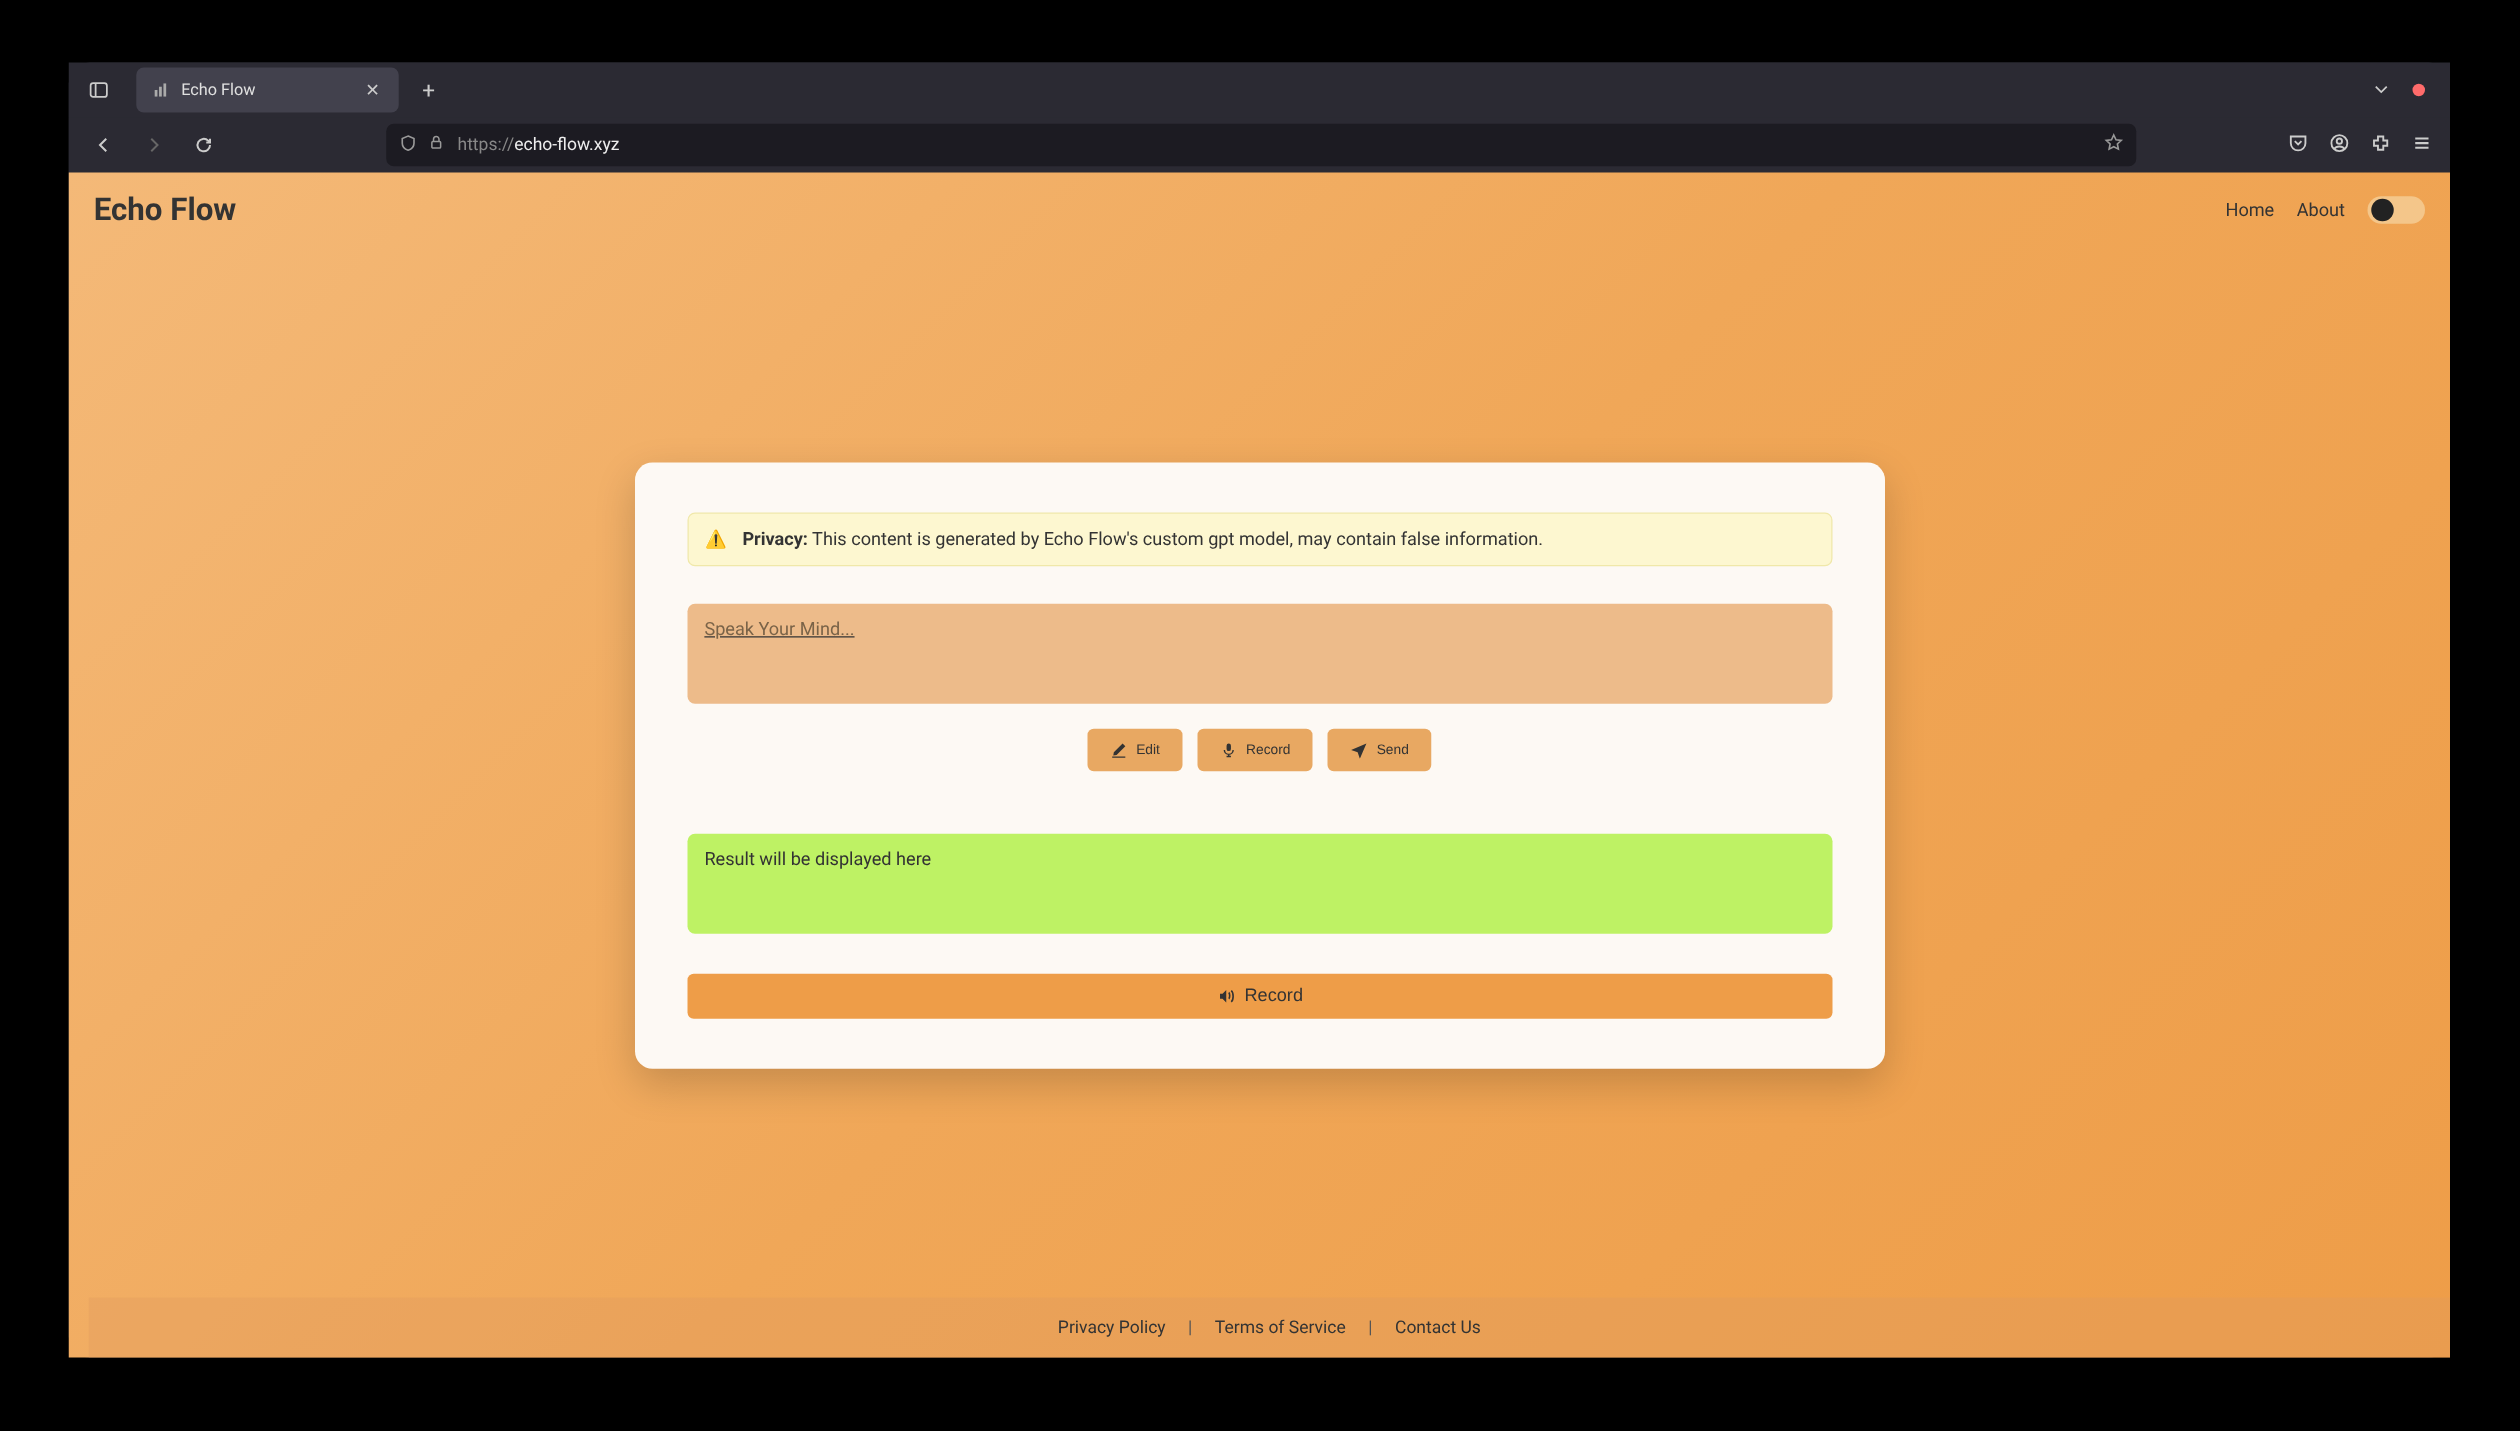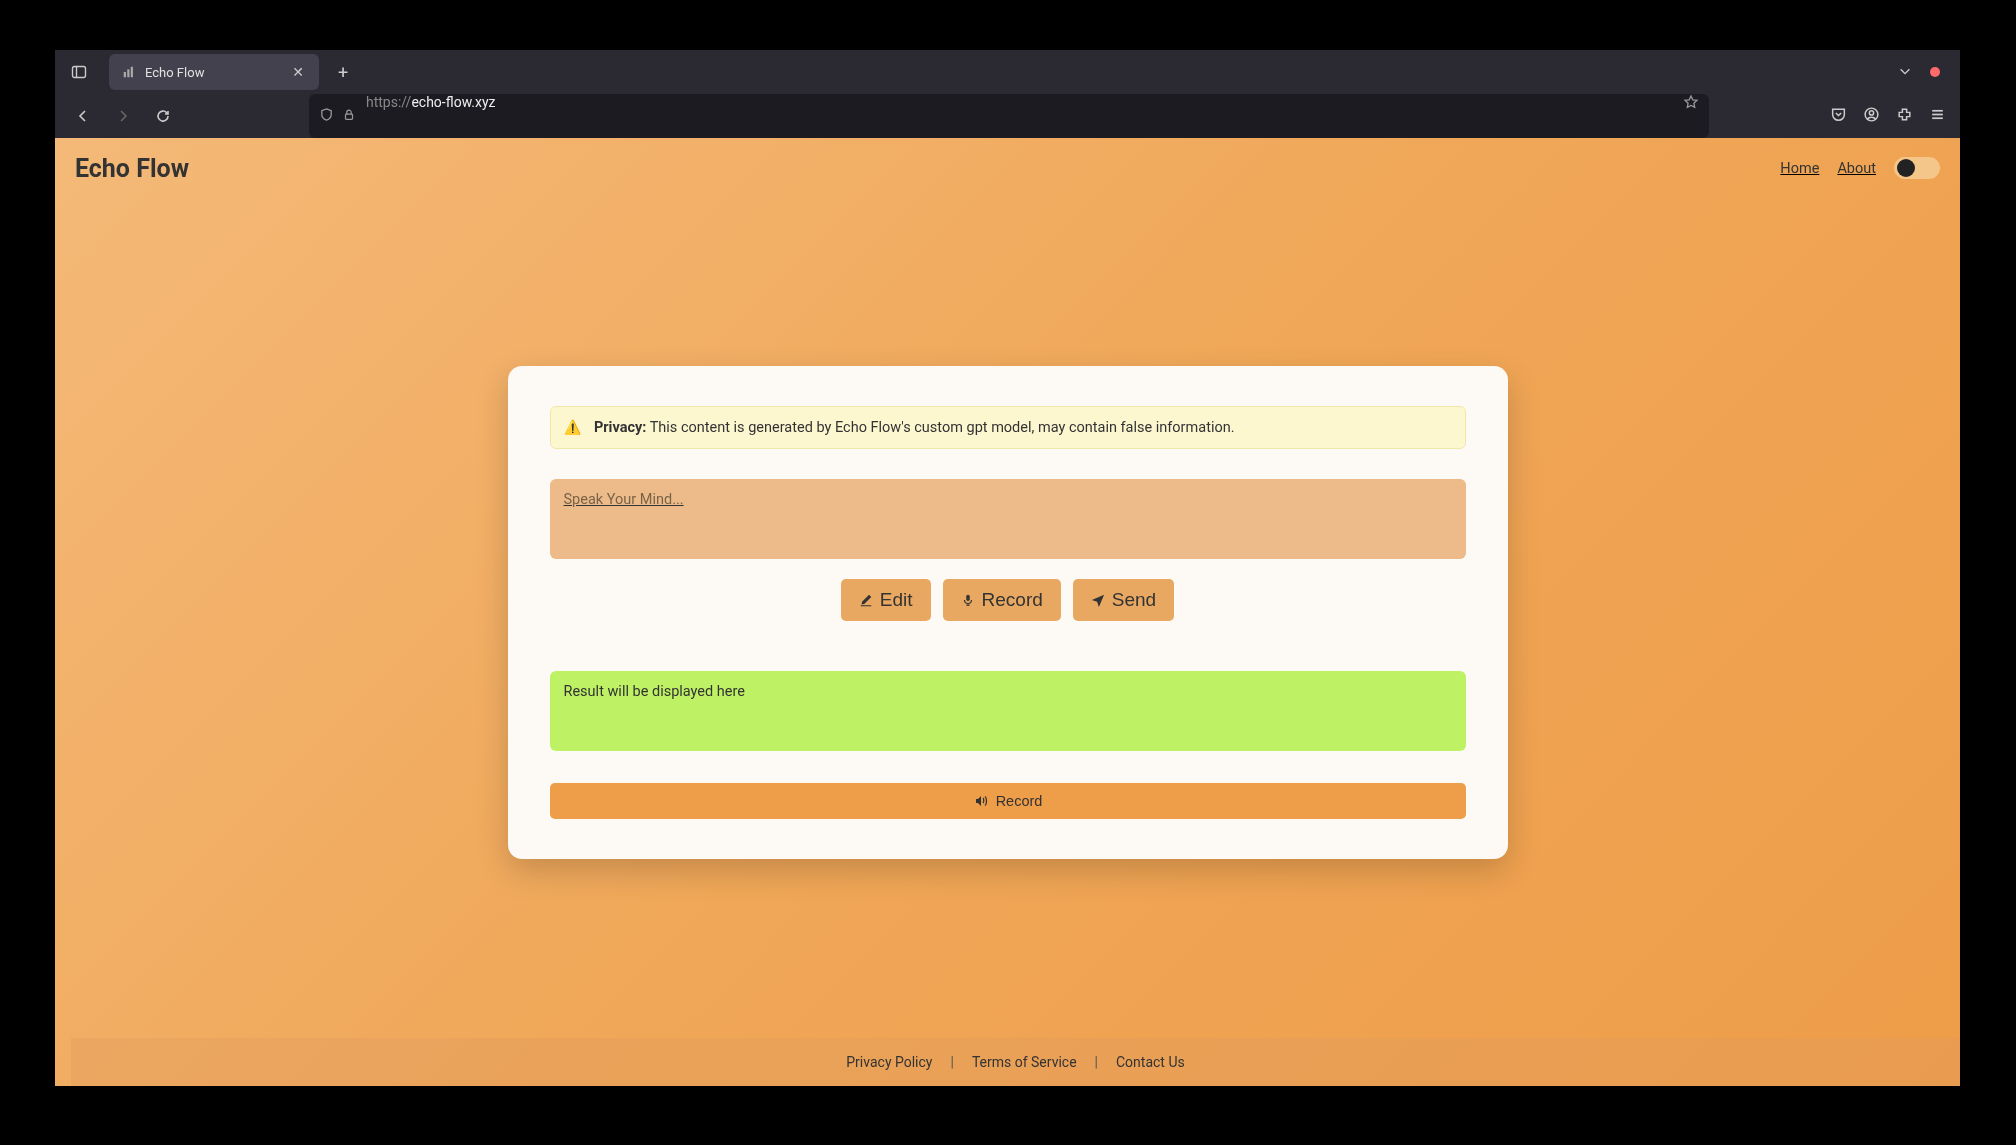--- a/index.html
+++ b/index.html
@@ -110,24 +110,25 @@
   height: 28px;
   display: flex;
   align-items: center;
   justify-content: center;
   color: #ccc;
   cursor: pointer;
 }
 .nav-btn.disabled { color: #666; }
 .url-bar {
   flex: 0 0 1400px;
-  height: 44px;
+  height: 34px;
   background: #1c1b22;
   border-radius: 6px;
   display: flex;
+  align-items: center;
   padding: 0 10px;
   gap: 10px;
   color: #ccc;
   font-size: 14px;
   margin-left: 120px;
 }
 .url-icons {
   display: flex;
   align-items: center;
   gap: 8px;
@@ -163,21 +164,20 @@
 .app-logo {
   font-size: 25px;
   font-weight: 700;
   color: #333;
 }
 .app-nav {
   margin-left: auto;
   display: flex;
   align-items: center;
   gap: 18px;
-  text-decoration: underline;
 }
 .app-nav a {
   color: #333;
   text-decoration: none;
   font-size: 14.5px;
   cursor: pointer;
 }
 .theme-toggle {
   width: 46px;
   height: 22px;
@@ -244,21 +244,21 @@
   justify-content: center;
   gap: 12px;
   margin-top: 16px;
   margin-bottom: 50px;
 }
 .btn {
   background: #e8a862;
   border: none;
   border-radius: 5px;
   padding: 10px 18px;
-  font-size: 19px;
+  font-size: 11px;
   color: #333;
   cursor: pointer;
   display: flex;
   align-items: center;
   gap: 7px;
 }
 .btn svg { width: 14px; height: 14px; }
 .result-box {
   width: 100%;
   min-height: 80px;

